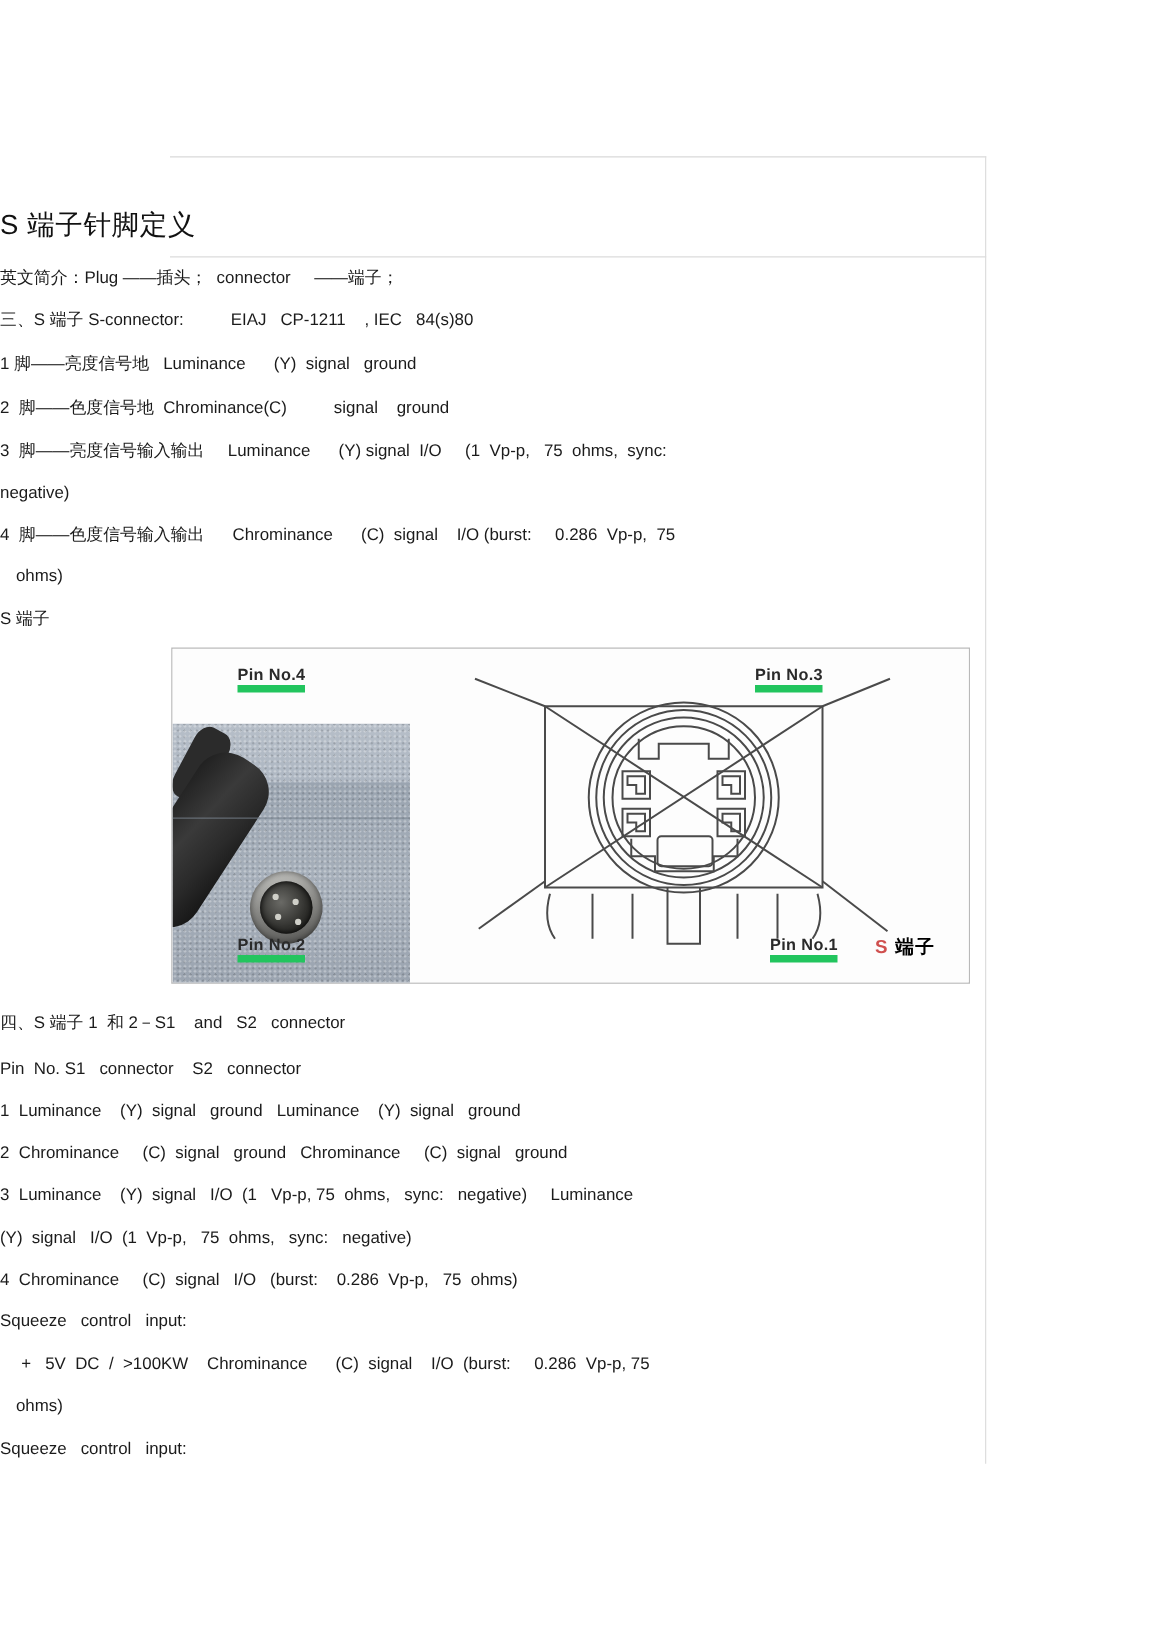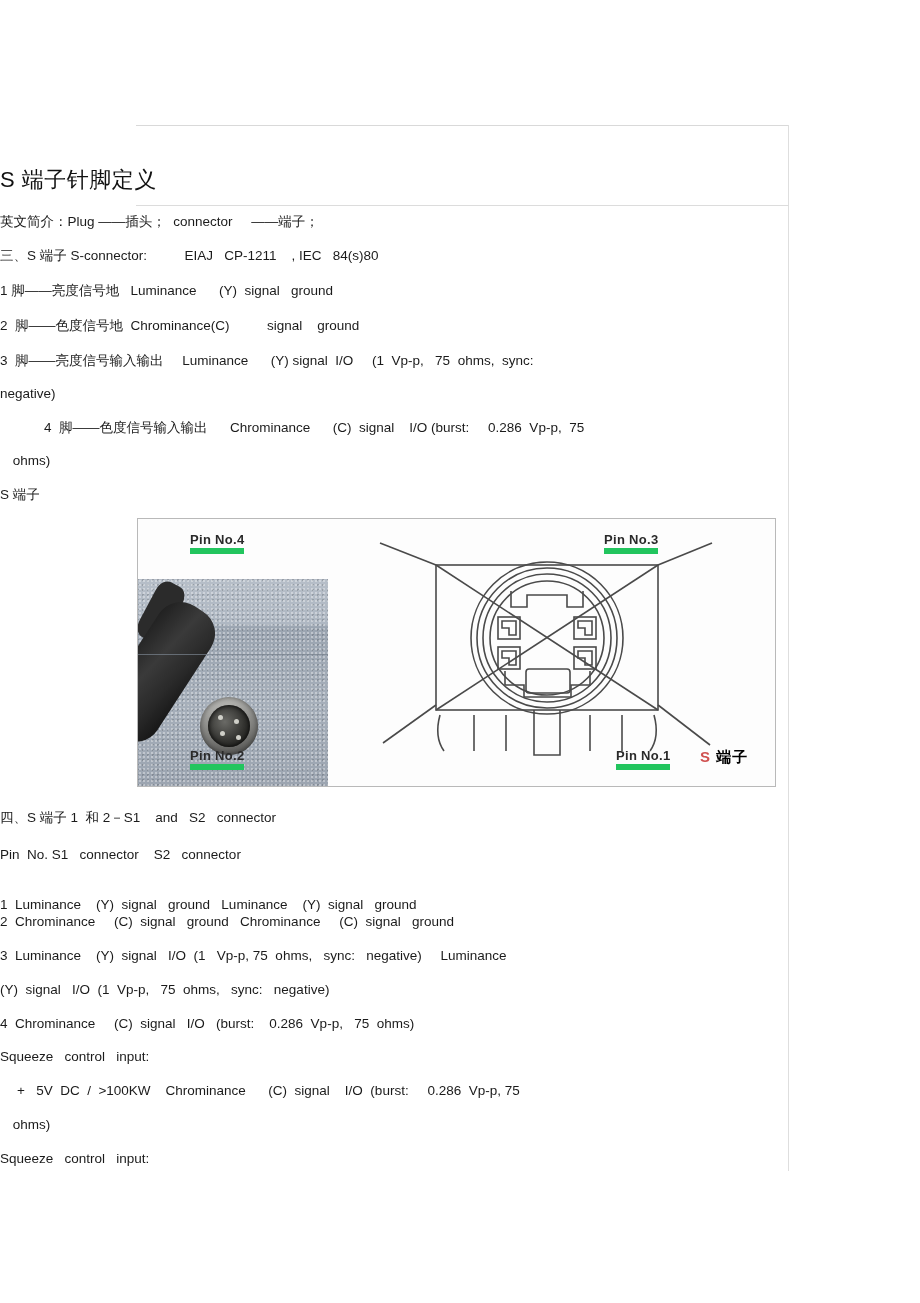--- a/index.html
+++ b/index.html
@@ -206,21 +206,21 @@
   <div class="rule-under-title"></div>
 
   <h1 class="doc-title">S 端子针脚定义</h1>
 
   <div class="para" style="top:212px;">英文简介：Plug ——插头；  connector     ——端子；</div>
   <div class="para" style="top:246px;">三、S 端子 S-connector:          EIAJ   CP-1211    , IEC   84(s)80</div>
   <div class="para" style="top:281px;">1 脚——亮度信号地   Luminance      (Y)  signal   ground</div>
   <div class="para" style="top:316px;">2  脚——色度信号地  Chrominance(C)          signal    ground</div>
   <div class="para" style="top:351px;">3  脚——亮度信号输入输出     Luminance      (Y) signal  I/O     (1  Vp-p,   75  ohms,  sync:</div>
   <div class="para" style="top:384px;">negative)</div>
-  <div class="para" style="top:418px;padding-left:44px;">4  脚——色度信号输入输出      Chrominance      (C)  signal    I/O (burst:     0.286  Vp-p,  75</div>
+  <div class="para" style="top:418px;">4  脚——色度信号输入输出      Chrominance      (C)  signal    I/O (burst:     0.286  Vp-p,  75</div>
   <div class="para indent" style="top:451px;"> ohms)</div>
   <div class="para" style="top:485px;">S 端子</div>
 
   <div class="figure">
     <div class="fig-inner">
 
       <div class="photo">
         <div class="photo-noise"></div>
         <div class="plug-cable"></div>
         <div class="plug-barrel"></div>
@@ -284,21 +284,21 @@
   <div class="pin-label pl-2">Pin No.2</div>
   <div class="pin-label pl-1">Pin No.1</div>
 
   <div class="brand-mark">
     <span class="brand-s">S</span>
     <span class="brand-cn">端子</span>
   </div>
 
   <div class="para" style="top:808px;">四、S 端子 1  和 2－S1    and   S2   connector</div>
   <div class="para" style="top:845px;">Pin  No. S1   connector    S2   connector</div>
-  <div class="para" style="top:879px;margin-top:16px;">1  Luminance    (Y)  signal   ground   Luminance    (Y)  signal   ground</div>
+  <div class="para" style="top:879px;">1  Luminance    (Y)  signal   ground   Luminance    (Y)  signal   ground</div>
   <div class="para" style="top:912px;">2  Chrominance     (C)  signal   ground   Chrominance     (C)  signal   ground</div>
   <div class="para" style="top:946px;">3  Luminance    (Y)  signal   I/O  (1   Vp-p, 75  ohms,   sync:   negative)     Luminance</div>
   <div class="para" style="top:980px;">(Y)  signal   I/O  (1  Vp-p,   75  ohms,   sync:   negative)</div>
   <div class="para" style="top:1014px;">4  Chrominance     (C)  signal   I/O   (burst:    0.286  Vp-p,   75  ohms)</div>
   <div class="para" style="top:1047px;">Squeeze   control   input:</div>
   <div class="para indent2" style="top:1081px;">+   5V  DC  /  &gt;100KW    Chrominance      (C)  signal    I/O  (burst:     0.286  Vp-p, 75</div>
   <div class="para indent" style="top:1115px;"> ohms)</div>
   <div class="para" style="top:1149px;">Squeeze   control   input:</div>
 
 </div>

